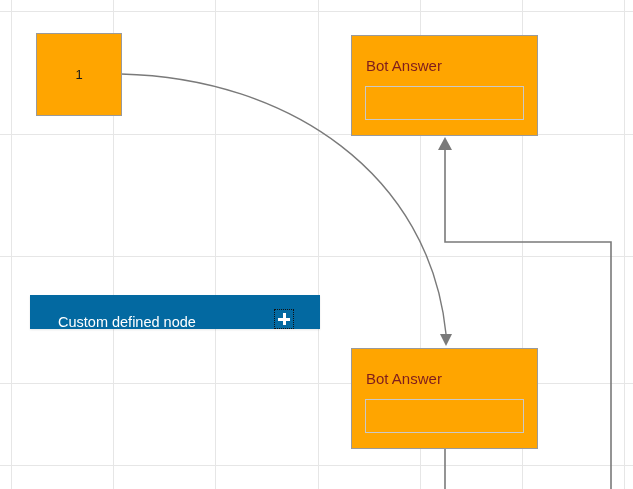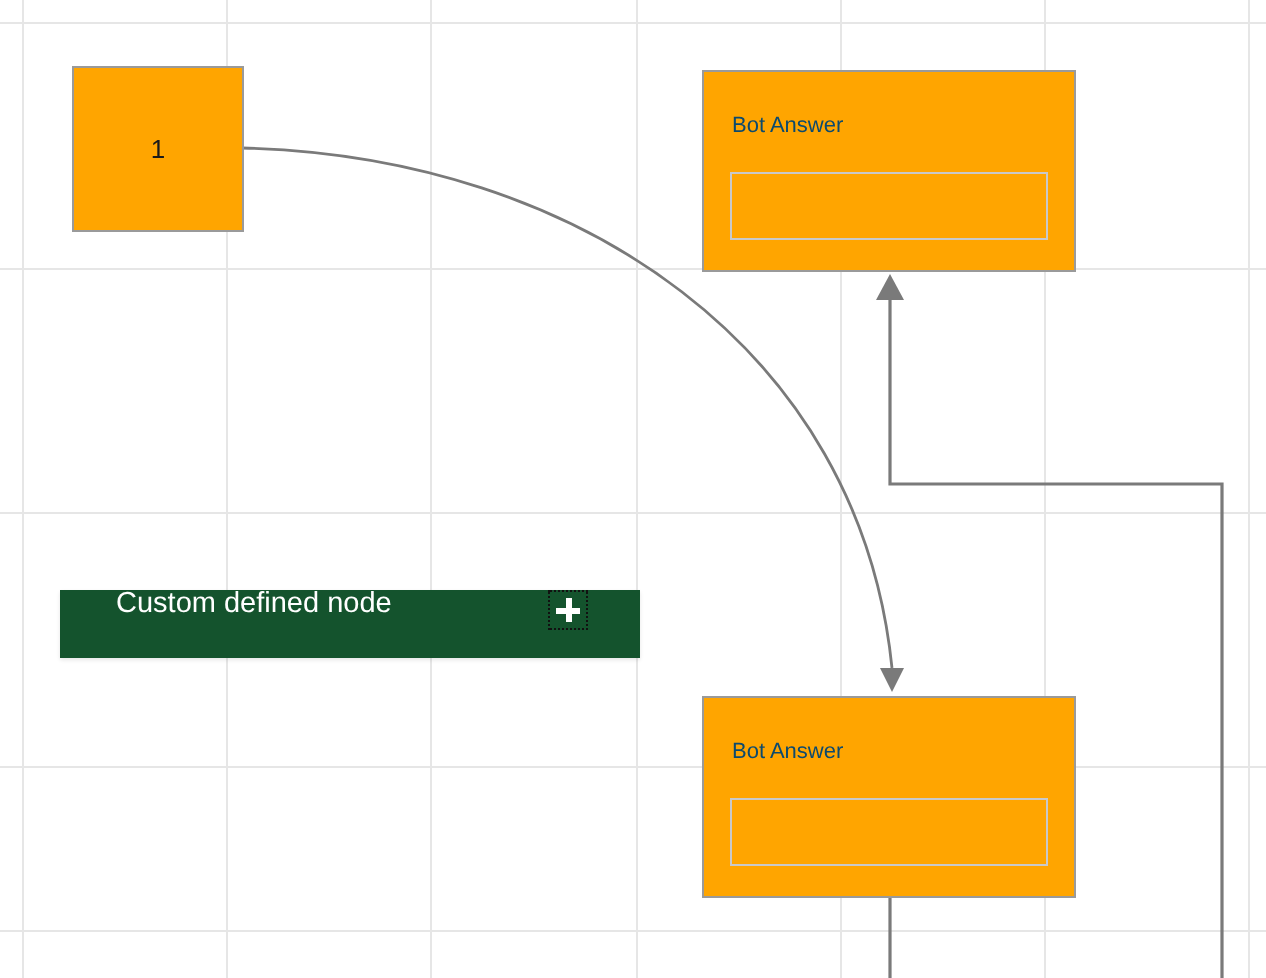--- a/index.html
+++ b/index.html
@@ -45,45 +45,45 @@
   }
   .node-square-label {
     font-size: 13px;
     color: #1a1a1a;
     line-height: 1;
   }
   .node-title {
     position: absolute;
     left: 14px;
     top: 22px;
-    font-size: 11px;
-    color: #0c4a6e;
+    font-size: 15px;
+    color: #7f1d1d;
     line-height: 1;
     white-space: nowrap;
   }
   .node-slot {
     position: absolute;
     left: 13px;
     right: 13px;
     top: 50px;
     height: 34px;
     box-sizing: border-box;
     border: 1px solid #c9c9c9;
     background: transparent;
   }
   #palette-bar {
     position: absolute;
     left: 30px;
     top: 295px;
     width: 290px;
     height: 34px;
-    background: #14532d;
+    background: #0369a1;
     box-sizing: border-box;
     display: flex;
-    align-items: flex-start;
+    align-items: flex-end;
     box-shadow: 0 1px 2px rgba(0,0,0,0.10);
   }
   #palette-label {
     color: #ffffff;
     font-size: 14.5px;
     margin-left: 28px;
     line-height: 1;
     white-space: nowrap;
     flex: 1 1 auto;
   }

